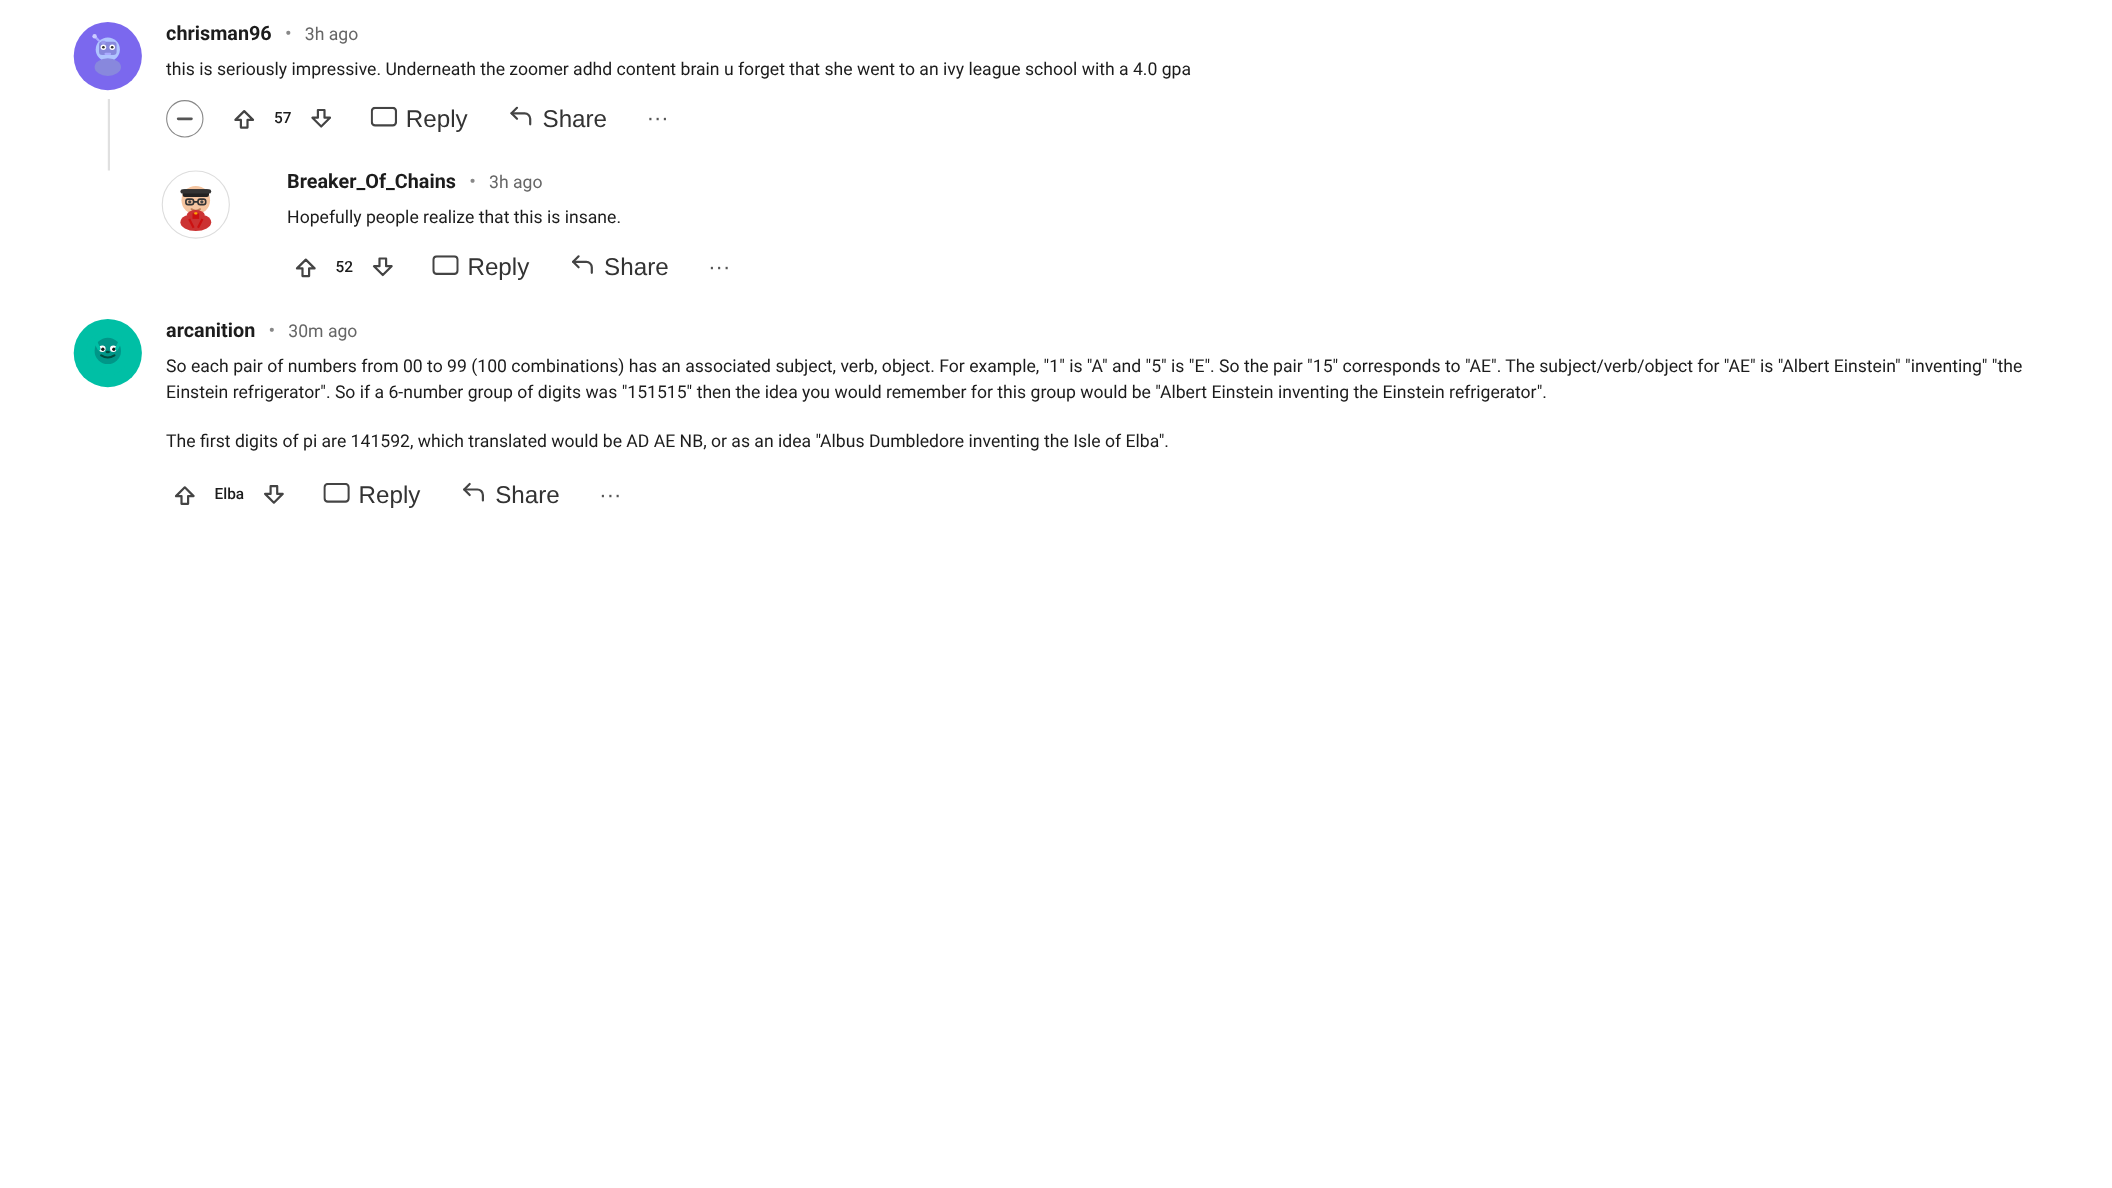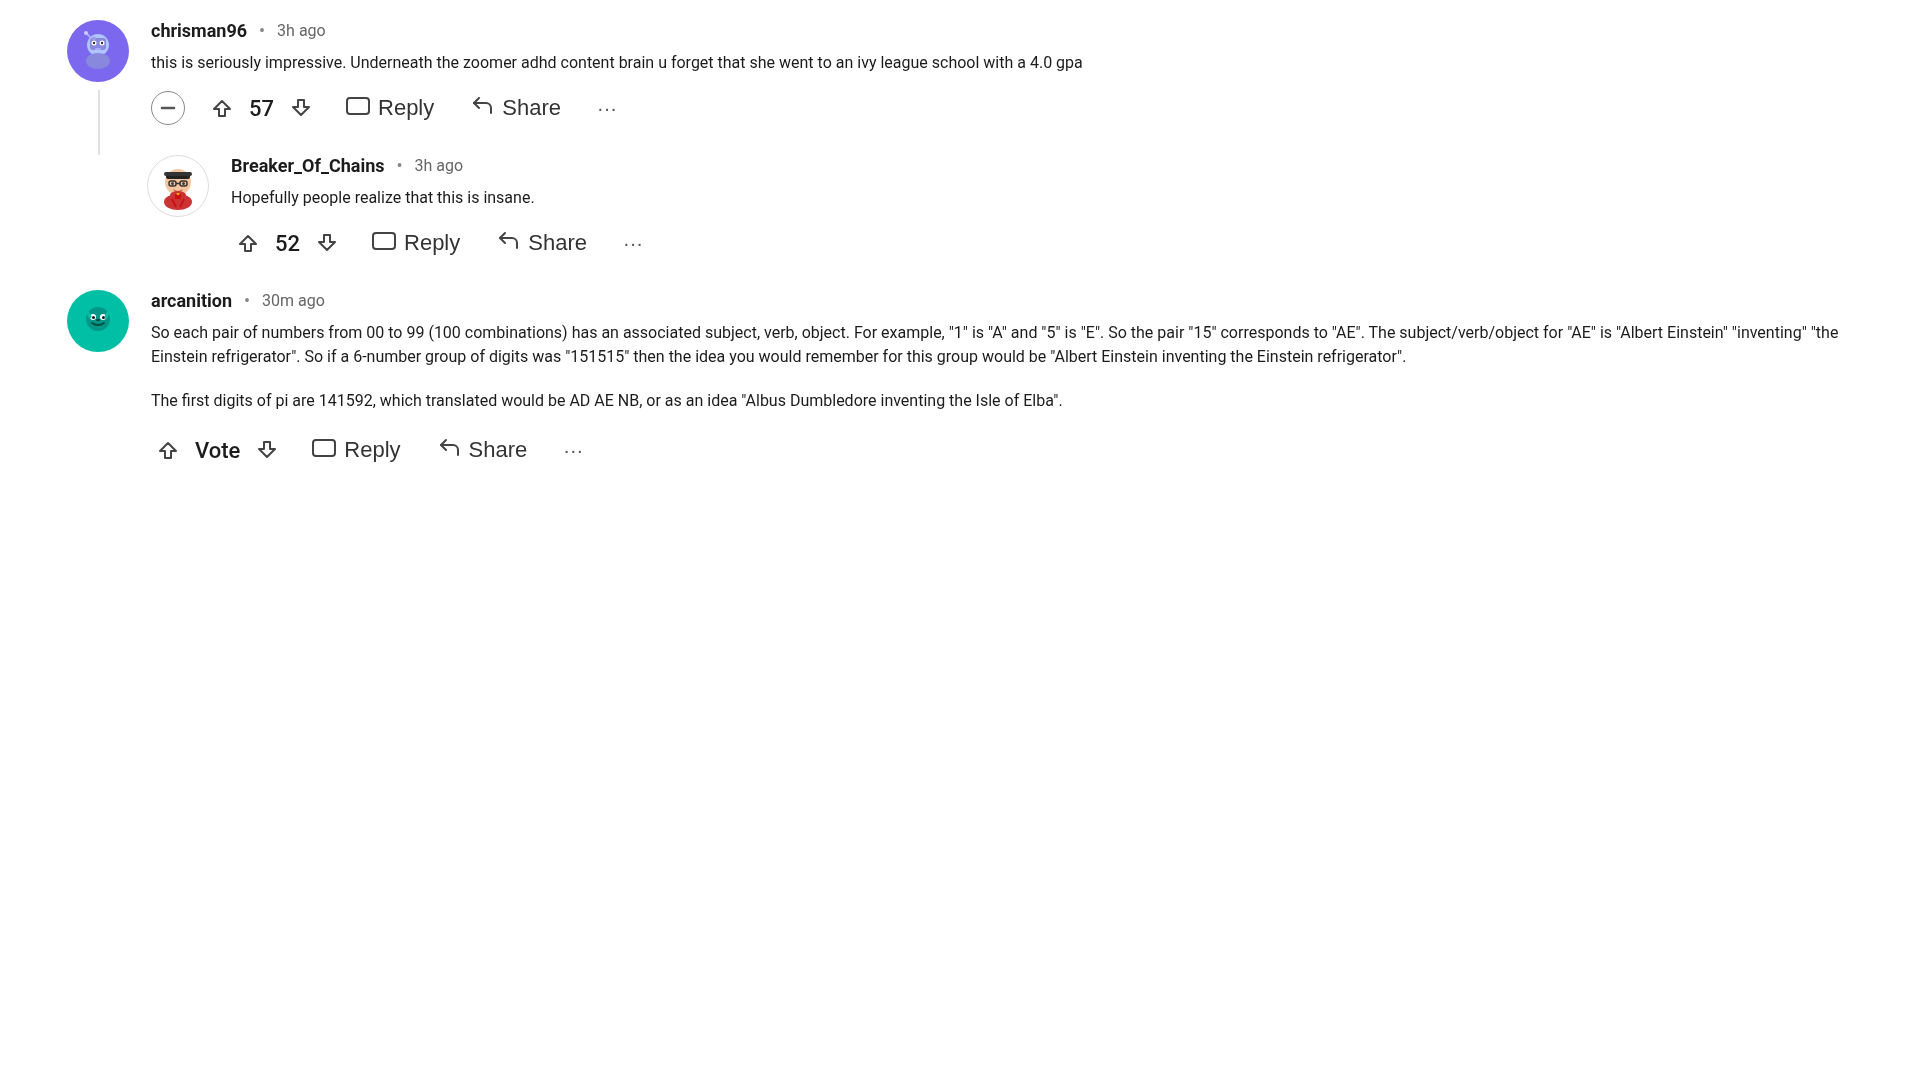--- a/index.html
+++ b/index.html
@@ -26,20 +26,21 @@
 
     .comment {
       display: flex;
       flex-direction: row;
       margin-bottom: 30px;
       position: relative;
     }
 
     .comment.nested {
       margin-left: 80px;
+      gap: 30px;
     }
 
     .avatar {
       width: 62px;
       height: 62px;
       border-radius: 50%;
       flex-shrink: 0;
       margin-right: 22px;
       display: flex;
       align-items: center;
@@ -108,21 +109,21 @@
       border-radius: 4px;
     }
 
     .vote-group {
       display: flex;
       align-items: center;
       gap: 10px;
     }
 
     .vote-count {
-      font-size: 22px;
+      font-size: 14px;
       font-weight: 500;
       color: #1c1c1c;
     }
 
     .vote-btn {
       background: none;
       border: none;
       cursor: pointer;
       display: flex;
       align-items: center;
@@ -353,21 +354,21 @@
       <div class="comment-text" style="margin-bottom: 20px;">The first digits of pi are 141592, which translated would be AD AE NB, or as an idea "Albus Dumbledore inventing the Isle of Elba".</div>
 
       <div class="comment-actions">
 
         <div class="vote-group">
           <button class="vote-btn">
             <svg width="26" height="26" viewBox="0 0 26 26" fill="none">
               <path d="M13 6L5 14h5v7h6v-7h5L13 6z" stroke="#444" stroke-width="2" fill="none" stroke-linejoin="round"></path>
             </svg>
           </button>
-          <span class="vote-count">Vote</span>
+          <span class="vote-count">Elba</span>
           <button class="vote-btn">
             <svg width="26" height="26" viewBox="0 0 26 26" fill="none">
               <path d="M13 20L5 12h5V5h6v7h5L13 20z" stroke="#444" stroke-width="2" fill="none" stroke-linejoin="round"></path>
             </svg>
           </button>
         </div>
 
         <button class="action-btn">
           <svg width="24" height="22" viewBox="0 0 24 22" fill="none">
             <rect x="1" y="1" width="22" height="16" rx="3" stroke="#444" stroke-width="2" fill="none"></rect>

